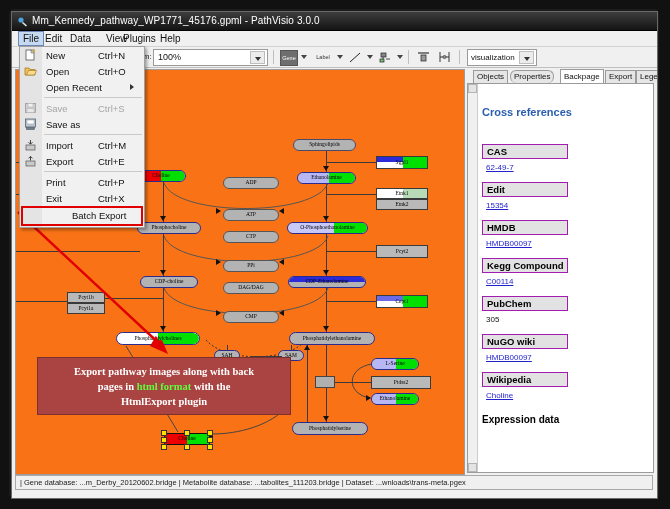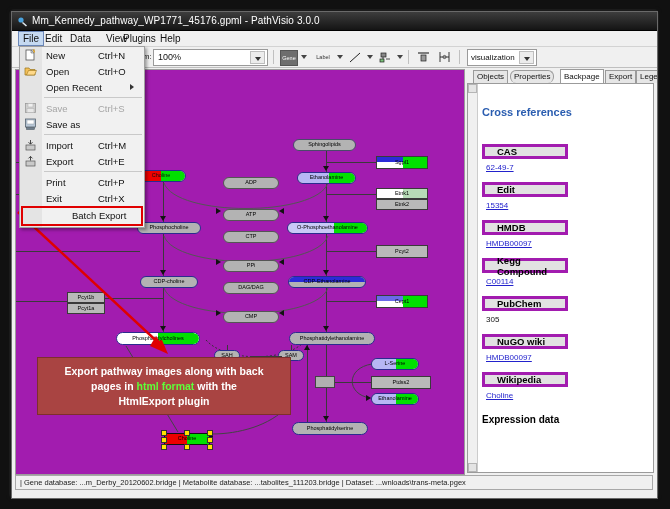--- a/index.html
+++ b/index.html
@@ -52,21 +52,21 @@
   .minicaret{position:absolute;top:8px;width:0;height:0;
          border-left:3px solid transparent;border-right:3px solid transparent;
          border-top:4px solid #444;}
   #visbox{position:absolute;left:455px;top:2px;width:68px;height:15px;
           background:#fff;border:1px solid #9a9a9a;}
   #visval{position:absolute;left:3px;top:3px;font-size:8px;color:#111;white-space:nowrap;}
 
   
   #canvaswrap{position:absolute;left:3px;top:57px;width:448px;height:404px;
               background:#fff;border:1px solid #9c9c9c;overflow:hidden;}
-  #canvas{position:absolute;left:0;top:0;width:448px;height:408px;background:#a21caf;}
+  #canvas{position:absolute;left:0;top:0;width:448px;height:408px;background:#f97316;font-family:Liberation Serif, serif;}
 
   
   .node{position:absolute;box-sizing:border-box;display:flex;align-items:center;
         justify-content:center;font-size:5.5px;color:#000;text-align:center;
         line-height:1;overflow:hidden;}
   .metab{background:#b3b3b3;border:1px solid #4a4a6a;border-radius:9px;}
   .metab-b{background:#b3b3b3;border:1px solid #2b2b8f;border-radius:9px;}
   .cof{background:#b3b3b3;border:1px solid #555;border-radius:7px;}
   .gene{background:#b9b9b9;border:1px solid #3a3a3a;}
   .lbl{position:relative;z-index:3;}
@@ -120,22 +120,22 @@
        box-sizing:border-box;white-space:nowrap;}
   .tab.sel{top:0px;height:14px;line-height:13px;background:#fff;font-size:8px;}
   #bpbody{position:absolute;left:0;top:14px;width:187px;height:390px;background:#fff;
           border:1px solid #9b9b9b;box-sizing:border-box;overflow:hidden;}
   #bpscroll{position:absolute;left:0;top:0;width:9px;height:100%;background:#f0f0f0;
             border-right:1px solid #ccc;}
   .sbtn{position:absolute;left:0;width:9px;height:9px;background:#e4e4e4;border:1px solid #b5b5b5;
         box-sizing:border-box;}
   #xrtitle{position:absolute;left:14px;top:22px;font-size:11px;font-weight:bold;color:#2a5db0;}
   .xrhdr{position:absolute;left:14px;width:86px;height:15px;background:#e2e2e2;
-         border:3px solid #a21caf;box-sizing:border-box;display:flex;align-items:center;
-         padding-left:12px;font-size:9.5px;font-weight:bold;color:#000;}
+         border:1px solid #a21caf;box-sizing:border-box;display:flex;align-items:center;
+         padding-left:4px;font-size:9.5px;font-weight:bold;color:#000;}
   .xrval{position:absolute;left:18px;font-size:8px;color:#2222cc;text-decoration:underline;}
   .xrval.plain{color:#111;text-decoration:none;}
 
   
   #statusbar{position:absolute;left:3px;top:463px;width:638px;height:15px;
              background:#f0f0f0;border:1px solid #a8a8a8;box-sizing:border-box;}
   #statustext{position:absolute;left:4px;top:2px;font-size:7.5px;color:#1a1a1a;white-space:nowrap;}
 </style>
 </head>
 <body>

